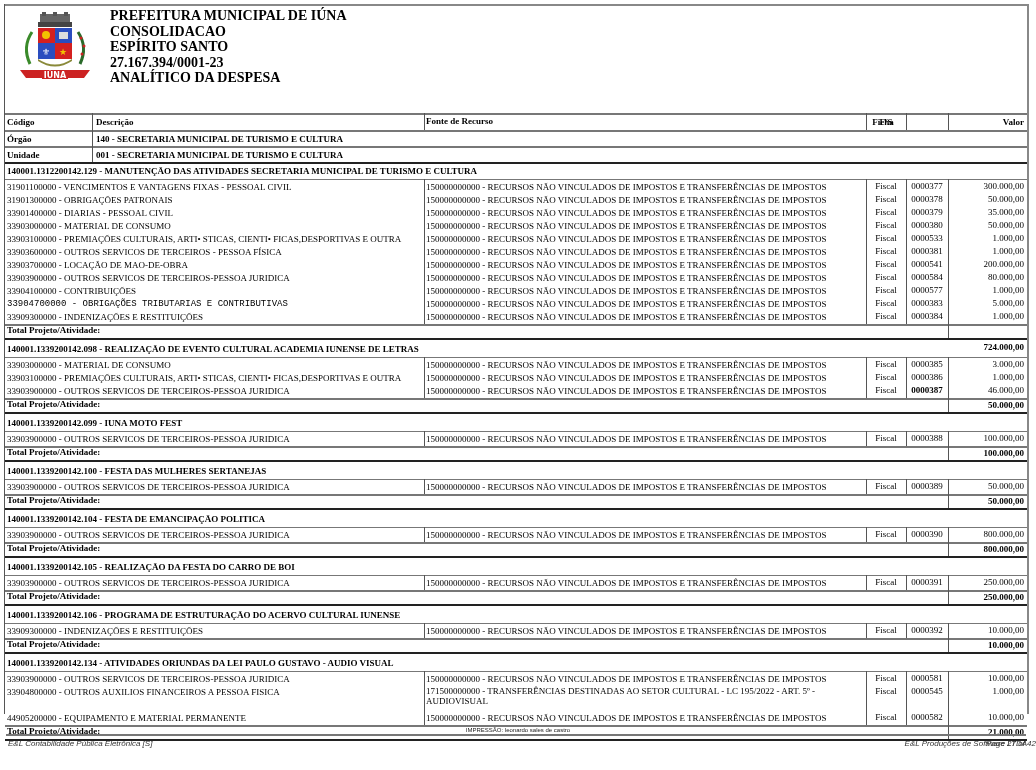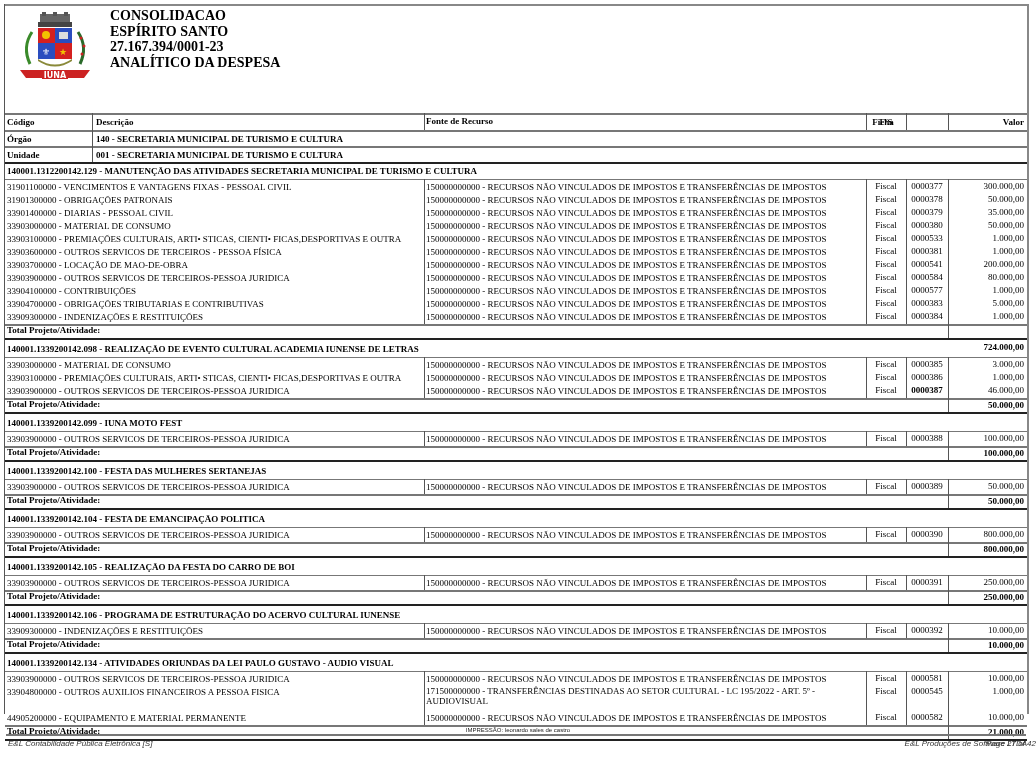--- a/index.html
+++ b/index.html
@@ -54,20 +54,21 @@
       <circle cx="70" cy="34" r="1.5" fill="#c22"></circle>
       <circle cx="68" cy="42" r="1.5" fill="#c22"></circle>
 
     <path d="M6 58 L76 58 L70 66 L12 66 Z" fill="#c22"></path>
     <rect x="28" y="58" width="26" height="9" fill="#c22"></rect>
     <text x="41" y="66" font-size="8" font-weight="bold" fill="#fff" text-anchor="middle" font-family="DejaVu Sans, sans-serif">IÚNA</text>
   </svg>
 </div>
 
 <div class="abs header-title">
+  <div>PREFEITURA MUNICIPAL DE IÚNA</div>
   <div>CONSOLIDACAO</div>
   <div>ESPÍRITO SANTO</div>
   <div>27.167.394/0001-23</div>
   <div>ANALÍTICO DA DESPESA</div>
 </div>
 
 <div id="table">
     <div class="hline" style="top: 113px; left: 5px; width: 1022px; border-top: 2px solid rgb(119, 119, 119);"></div>
     <div class="cell hdr-row" style="left: 7px; top: 115px; width: 80px;">Código</div>
     <div class="cell hdr-row" style="left: 96px; top: 115px; width: 300px;">Descrição</div>
@@ -129,21 +130,21 @@
     <div class="cell row-text" style="left: 7px; top: 272px; width: 415px;">33903900000 - OUTROS SERVICOS DE TERCEIROS-PESSOA JURIDICA</div>
     <div class="cell row-text" style="left: 426px; top: 272px; width: 434px;">150000000000 - RECURSOS NÃO VINCULADOS DE IMPOSTOS E TRANSFERÊNCIAS DE IMPOSTOS</div>
     <div class="cell row-text center" style="left: 866px; top: 271px; width: 40px;">Fiscal</div>
     <div class="cell row-text center" style="left: 906px; top: 271px; width: 42px;">0000584</div>
     <div class="cell row-text right" style="left: 948px; top: 271px; width: 76px;">80.000,00</div>
     <div class="cell row-text" style="left: 7px; top: 285px; width: 415px;">33904100000 - CONTRIBUIÇÕES</div>
     <div class="cell row-text" style="left: 426px; top: 285px; width: 434px;">150000000000 - RECURSOS NÃO VINCULADOS DE IMPOSTOS E TRANSFERÊNCIAS DE IMPOSTOS</div>
     <div class="cell row-text center" style="left: 866px; top: 284px; width: 40px;">Fiscal</div>
     <div class="cell row-text center" style="left: 906px; top: 284px; width: 42px;">0000577</div>
     <div class="cell row-text right" style="left: 948px; top: 284px; width: 76px;">1.000,00</div>
-    <div class="cell row-text" style="left: 7px; top: 298px; width: 415px;">33904700000 - OBRIGAÇÕES TRIBUTARIAS E CONTRIBUTIVAS</div>
+    <div class="cell row-text" style="left: 7px; top: 298px; width: 415px; font-family: Liberation Mono, monospace;">33904700000 - OBRIGAÇÕES TRIBUTARIAS E CONTRIBUTIVAS</div>
     <div class="cell row-text" style="left: 426px; top: 298px; width: 434px;">150000000000 - RECURSOS NÃO VINCULADOS DE IMPOSTOS E TRANSFERÊNCIAS DE IMPOSTOS</div>
     <div class="cell row-text center" style="left: 866px; top: 297px; width: 40px;">Fiscal</div>
     <div class="cell row-text center" style="left: 906px; top: 297px; width: 42px;">0000383</div>
     <div class="cell row-text right" style="left: 948px; top: 297px; width: 76px;">5.000,00</div>
     <div class="cell row-text" style="left: 7px; top: 311px; width: 415px;">33909300000 - INDENIZAÇÕES E RESTITUIÇÕES</div>
     <div class="cell row-text" style="left: 426px; top: 311px; width: 434px;">150000000000 - RECURSOS NÃO VINCULADOS DE IMPOSTOS E TRANSFERÊNCIAS DE IMPOSTOS</div>
     <div class="cell row-text center" style="left: 866px; top: 310px; width: 40px;">Fiscal</div>
     <div class="cell row-text center" style="left: 906px; top: 310px; width: 42px;">0000384</div>
     <div class="cell row-text right" style="left: 948px; top: 310px; width: 76px;">1.000,00</div>
     <div class="vline" style="left: 424px; top: 179px; height: 145px; border-left: 1px solid rgb(85, 85, 85);"></div>

